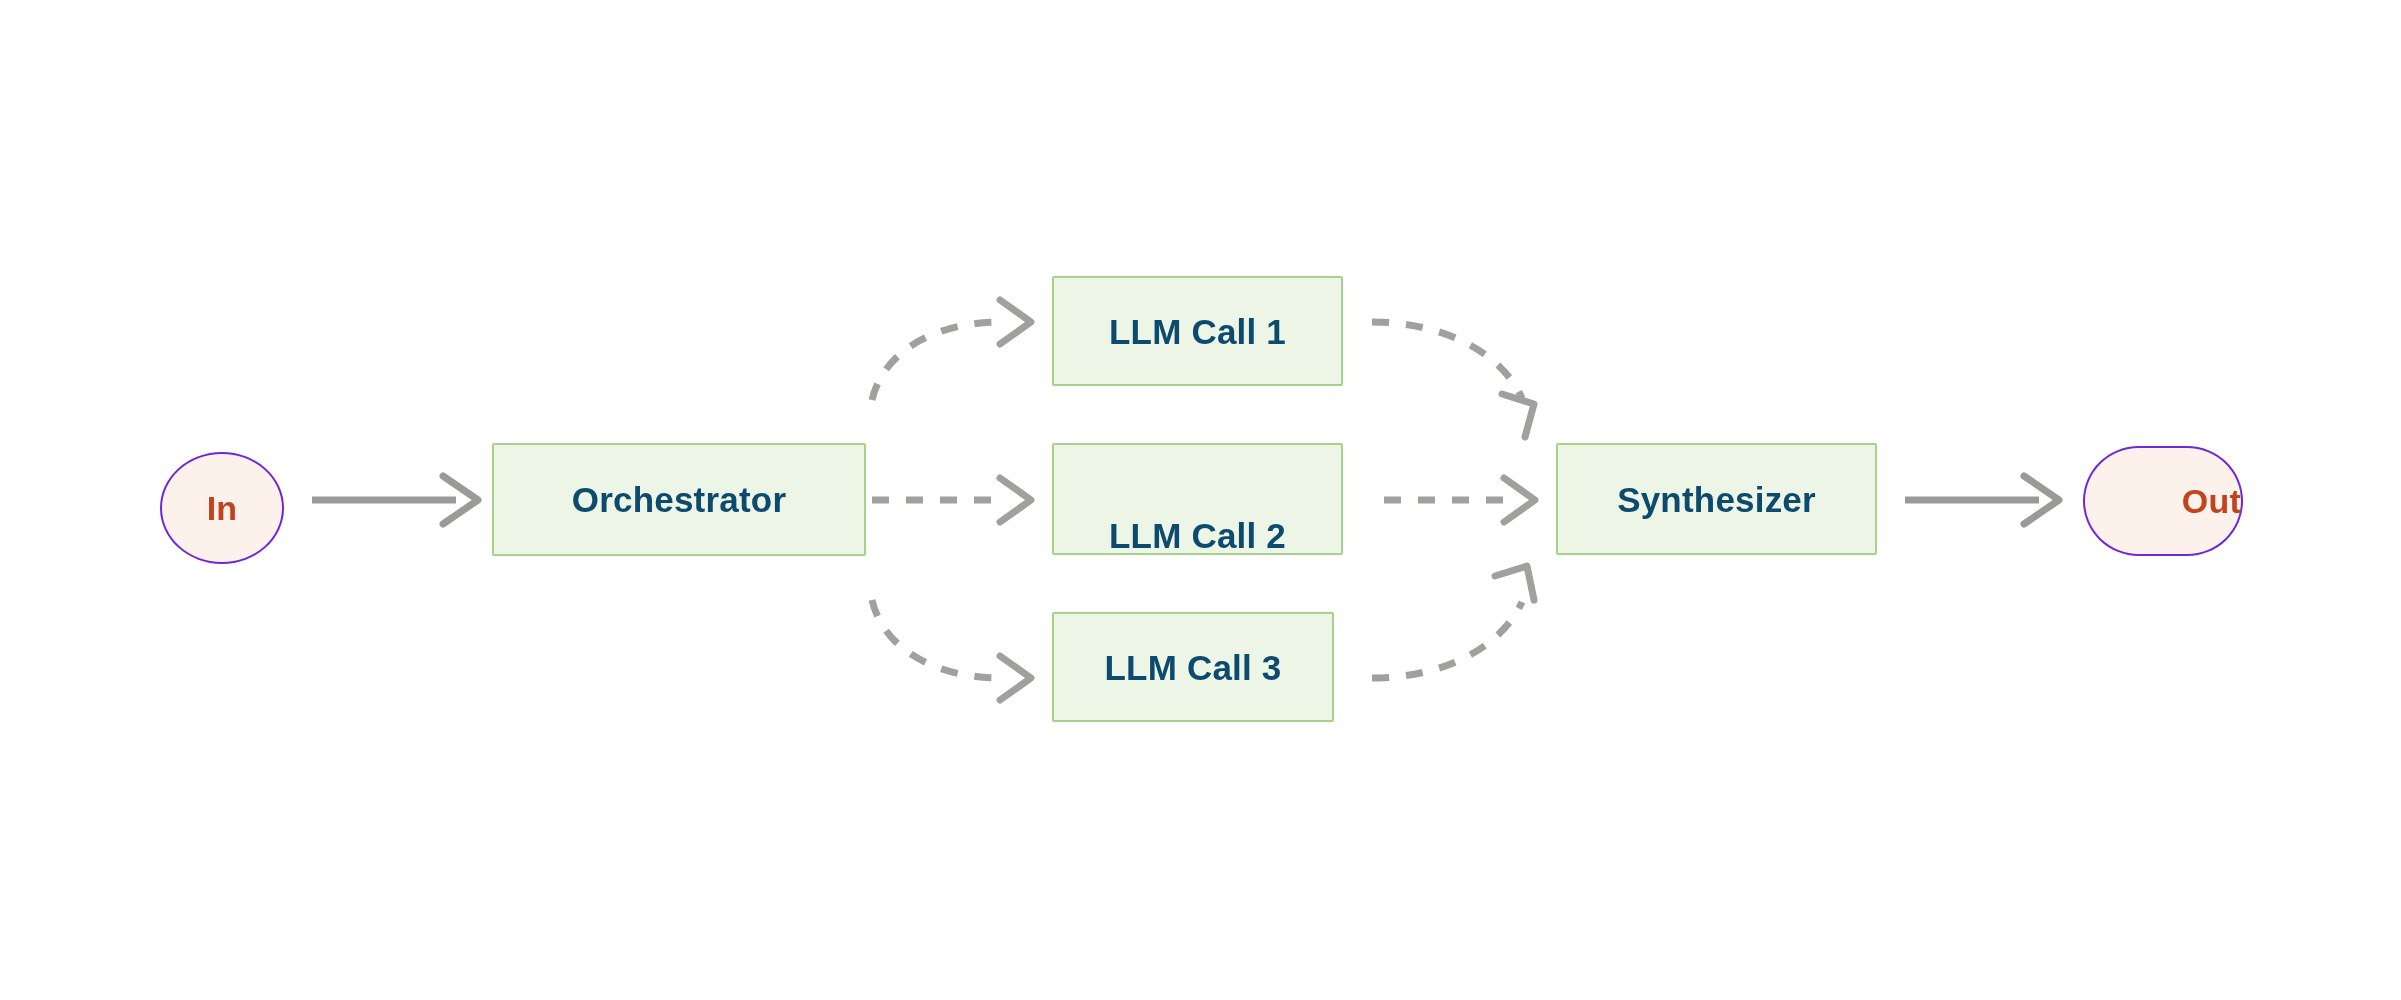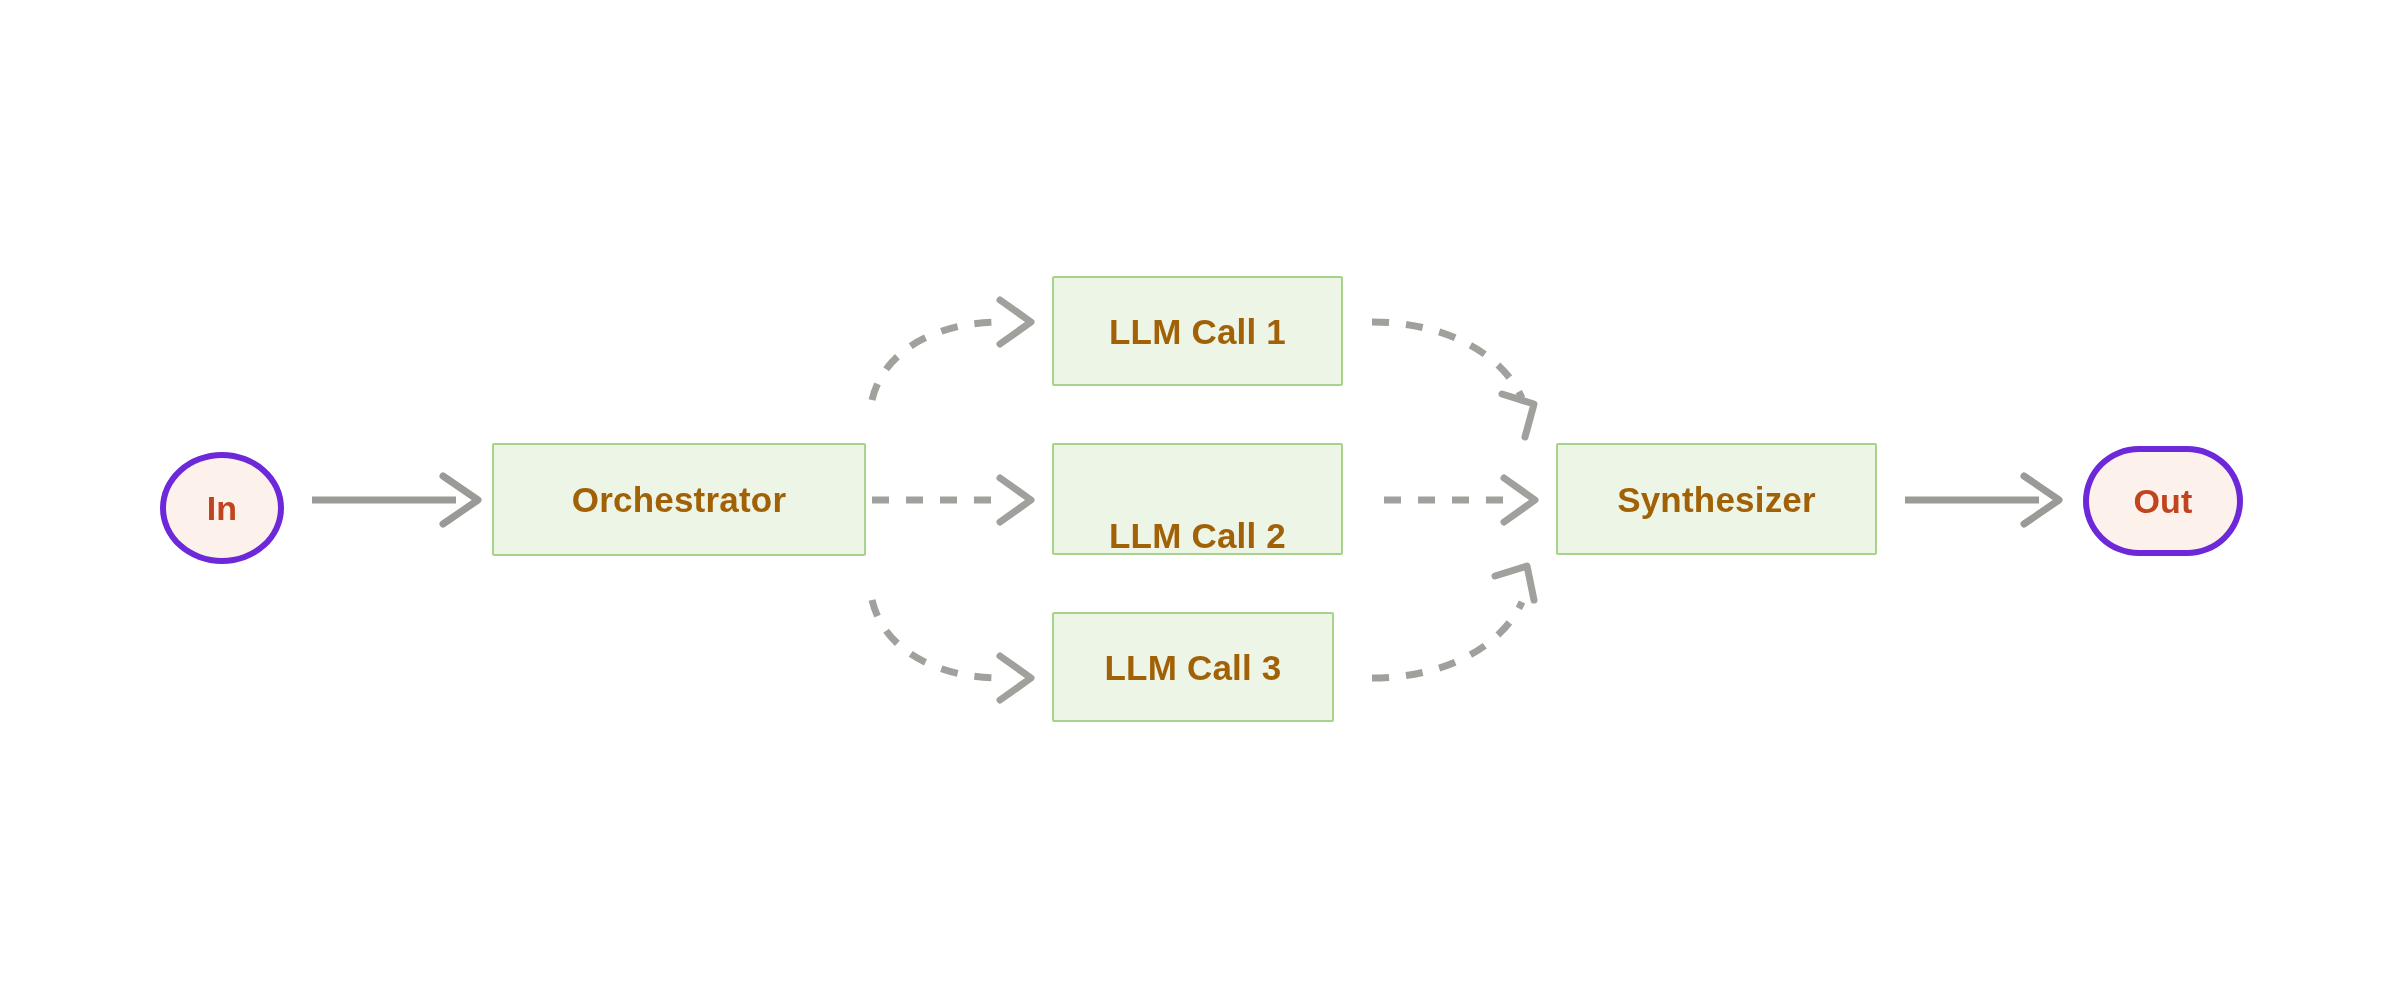--- a/index.html
+++ b/index.html
@@ -37,48 +37,49 @@
   }
   .node-label {
     font-weight: bold;
     letter-spacing: 0.2px;
     white-space: nowrap;
     line-height: 1;
   }
   
   .term {
     background: #fdf1ec;
-    border: 6px solid #6d28d9;
+    border: 2px solid #6d28d9;
   }
   .term .node-label {
     color: #c0451f;
     font-size: 34px;
   }
   #node-in {
     left: 160px;
     top: 452px;
     width: 124px;
     height: 112px;
     border-radius: 50% / 50%;
   }
   #node-out {
     left: 2083px;
     top: 446px;
     width: 160px;
     height: 110px;
     border-radius: 56px / 55px;
+    justify-content: flex-end;
   }
   
   .proc {
     background: #edf5e7;
     border: 2px solid #a6d28a;
     border-radius: 2px;
   }
   .proc .node-label {
-    color: #a16207;
+    color: #0c4a6e;
     font-size: 35px;
   }
   #node-orchestrator {
     left: 492px;
     top: 443px;
     width: 374px;
     height: 113px;
   }
   #node-llm1 {
     left: 1052px;

